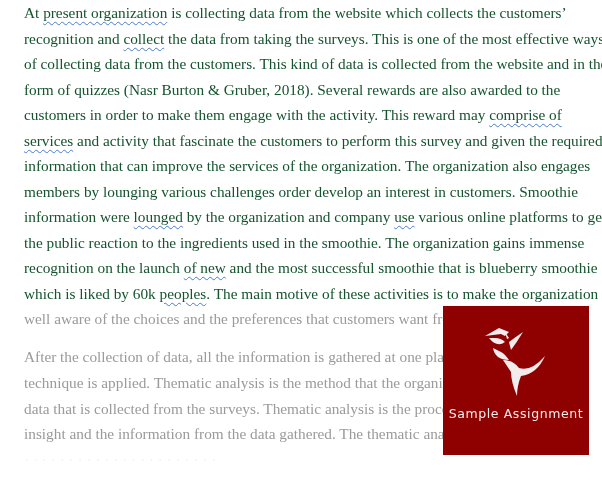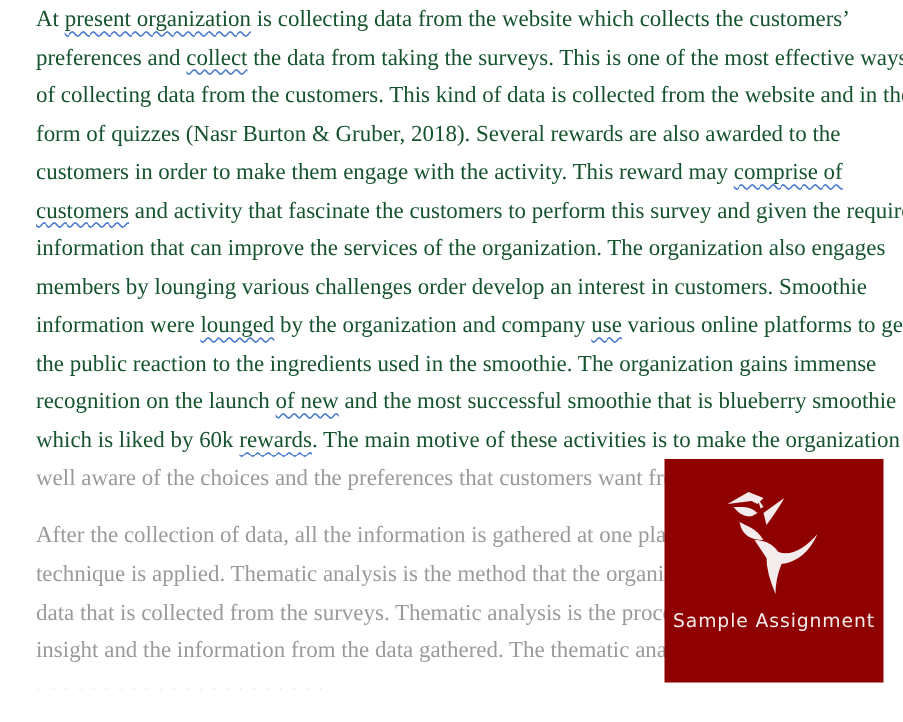--- a/index.html
+++ b/index.html
@@ -73,31 +73,31 @@
       font-weight: bold;
     }
   </style>
 </head>
 <body>
 
 <div class="doc">
 
   <div>
     <div class="line" style="top:3px"><span>At </span><span class="spell">present organization</span><span> is collecting data from the website which collects the customers’</span></div>
-    <div class="line" style="top:28.5px"><span>preferences and </span><span class="spell">collect</span><span> the data from taking the surveys. This is one of the most effective ways</span></div>
+    <div class="line" style="top:28.5px"><span>recognition and </span><span class="spell">collect</span><span> the data from taking the surveys. This is one of the most effective ways</span></div>
     <div class="line" style="top:54px"><span>of collecting data from the customers. This kind of data is collected from the website and in the</span></div>
     <div class="line" style="top:79.5px"><span>form of quizzes (Nasr Burton &amp; Gruber, 2018). Several rewards are also awarded to the</span></div>
     <div class="line" style="top:105px"><span>customers in order to make them engage with the activity. This reward may </span><span class="spell">comprise of</span></div>
-    <div class="line" style="top:130.5px"><span class="spell">customers</span><span> and activity that fascinate the customers to perform this survey and given the required</span></div>
+    <div class="line" style="top:130.5px"><span class="spell">services</span><span> and activity that fascinate the customers to perform this survey and given the required</span></div>
     <div class="line" style="top:156px"><span>information that can improve the services of the organization. The organization also engages</span></div>
     <div class="line" style="top:181.5px"><span>members by lounging various challenges order develop an interest in customers. Smoothie</span></div>
     <div class="line" style="top:207px"><span>information were </span><span class="spell">lounged</span><span> by the organization and company </span><span class="spell">use</span><span> various online platforms to get</span></div>
     <div class="line" style="top:232.5px"><span>the public reaction to the ingredients used in the smoothie. The organization gains immense</span></div>
     <div class="line" style="top:258px"><span>recognition on the launch </span><span class="spell">of new</span><span> and the most successful smoothie that is blueberry smoothie</span></div>
-    <div class="line" style="top:283.5px"><span>which is liked by 60k </span><span class="spell">rewards</span><span>.  The main motive of these activities is to make the organization</span></div>
+    <div class="line" style="top:283.5px"><span>which is liked by 60k </span><span class="spell">peoples</span><span>.  The main motive of these activities is to make the organization</span></div>
     <div class="line faded" style="top:309px"><span>well aware of the choices and the preferences that customers want from</span></div>
   </div>
 
   <div>
     <div class="line faded" style="top:347px">After the collection of data, all the information is gathered at one place</div>
     <div class="line faded" style="top:373px">technique is applied. Thematic analysis is the method that the organiza</div>
     <div class="line faded" style="top:398.5px">data that is collected from the surveys. Thematic analysis is the proces</div>
     <div class="line faded" style="top:424px">insight and the information from the data gathered. The thematic analy</div>
     <div class="line faint" style="top:450px">· · · · · · · · · · · · · · · · · · · · · ·</div>
   </div>

